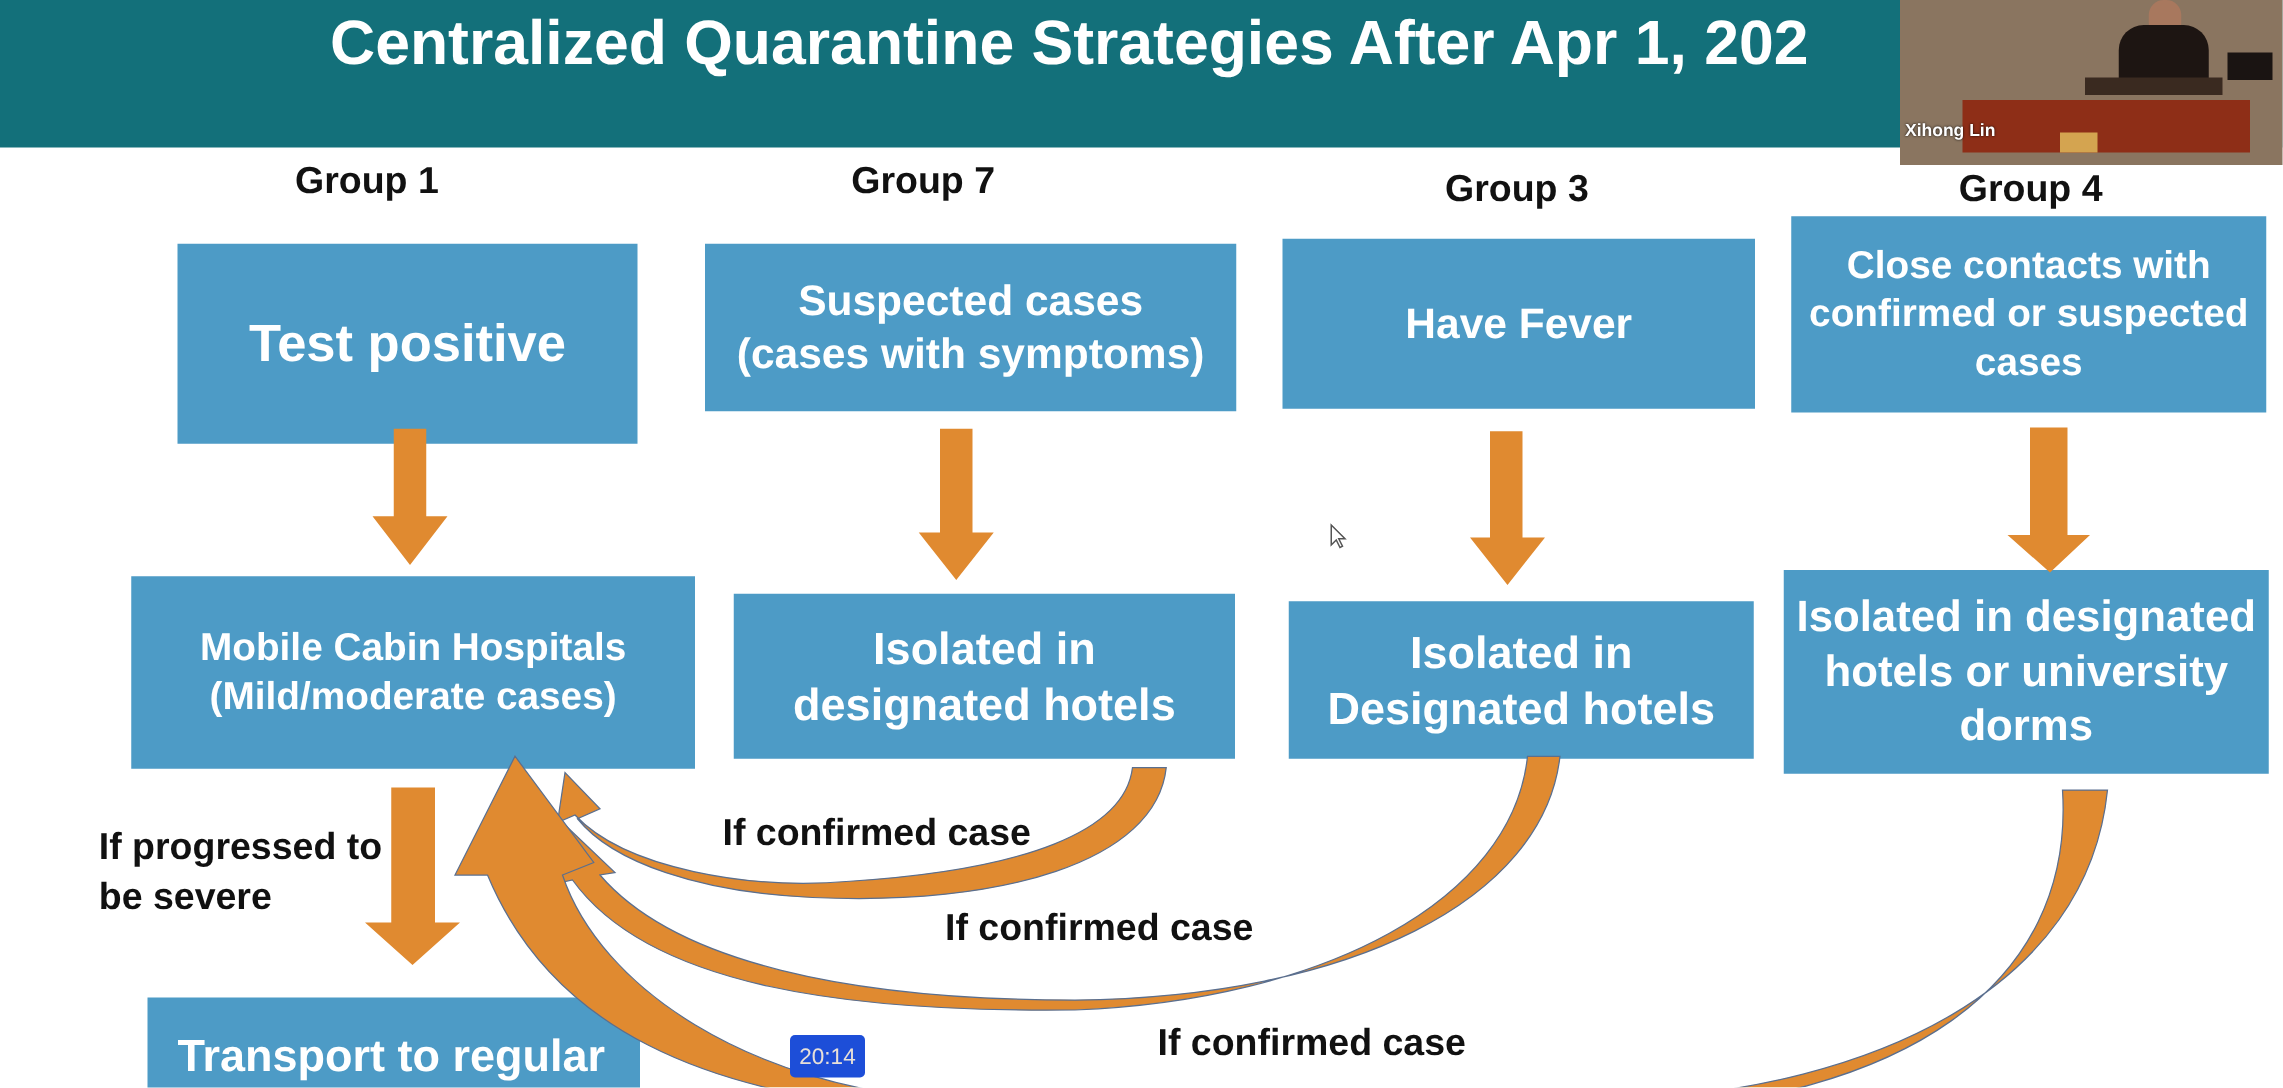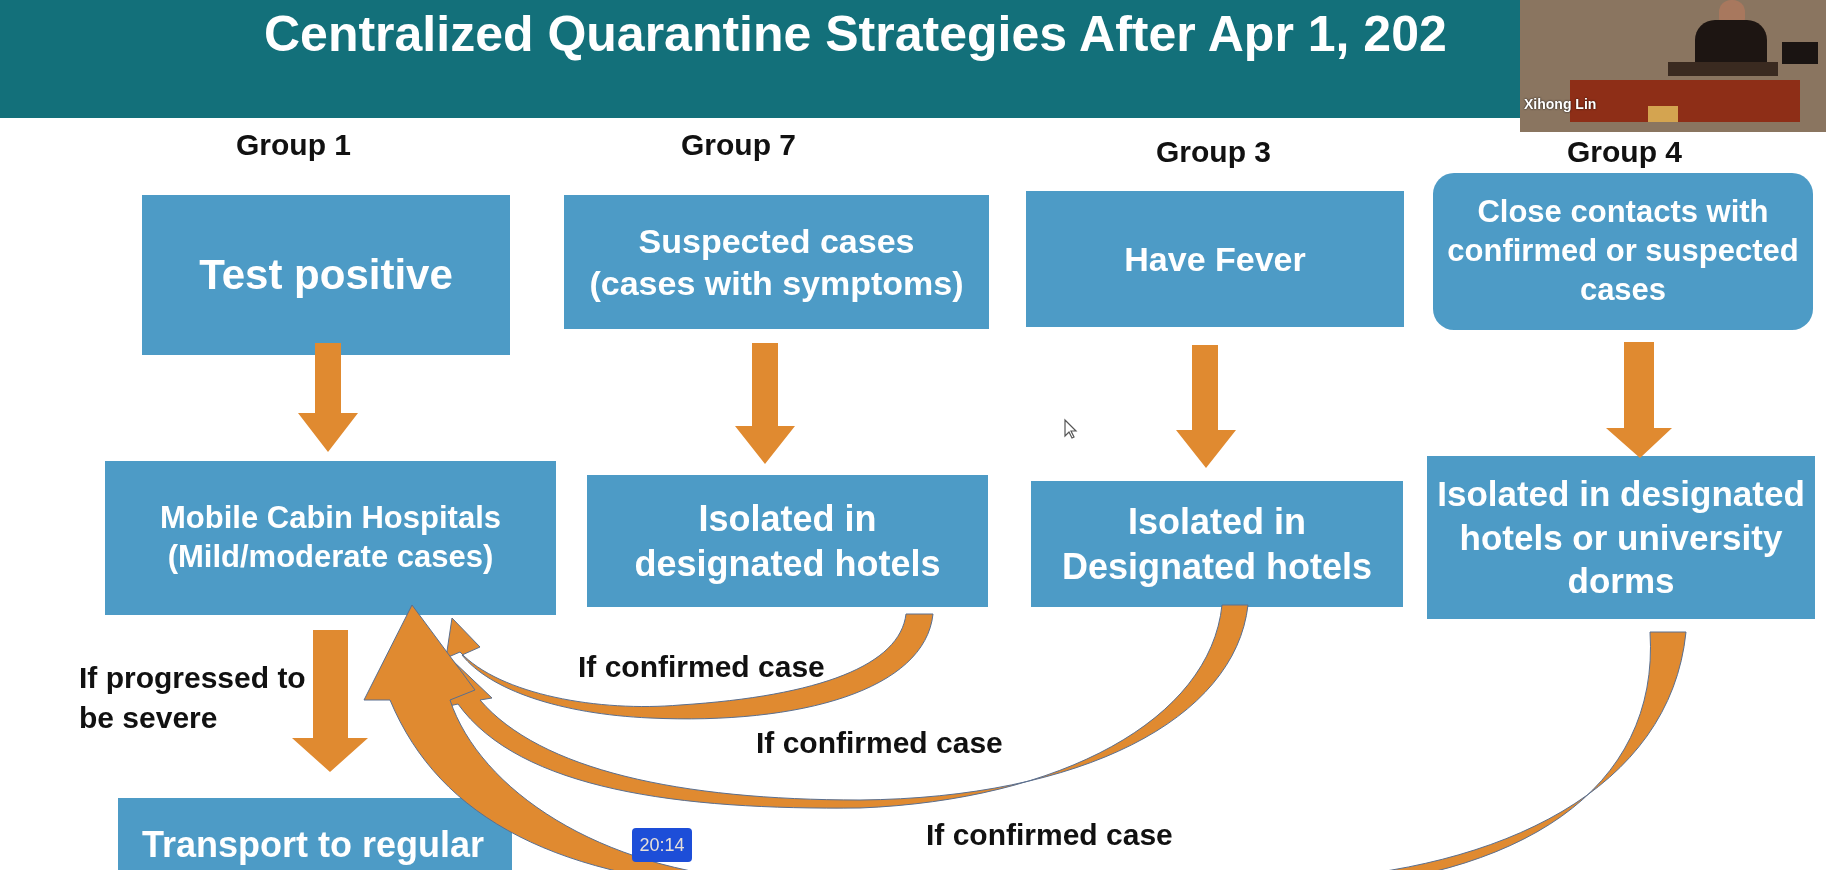--- a/index.html
+++ b/index.html
@@ -75,21 +75,21 @@
 
 <div class="box" style="left:142px; top:195px; width:368px; height:160px; font-size:42px;">
   <span>Test positive</span>
 </div>
 <div class="box" style="left:564px; top:195px; width:425px; height:134px; font-size:34px; padding:0 20px;">
   <span>Suspected cases (cases with symptoms)</span>
 </div>
 <div class="box" style="left:1026px; top:191px; width:378px; height:136px; font-size:34px;">
   <span>Have Fever</span>
 </div>
-<div class="box" style="left:1433px; top:173px; width:380px; height:157px; font-size:31px; padding:0 14px;border-radius:21px;">
+<div class="box" style="left:1433px; top:173px; width:380px; height:157px; font-size:31px; padding:0 14px;">
   <span>Close contacts with confirmed or suspected cases</span>
 </div>
 
 <div class="box" style="left:105px; top:461px; width:451px; height:154px; font-size:31px; padding:0 24px;">
   <span>Mobile Cabin Hospitals (Mild/moderate cases)</span>
 </div>
 <div class="box" style="left:587px; top:475px; width:401px; height:132px; font-size:36px; padding:0 40px;">
   <span>Isolated in designated hotels</span>
 </div>
 <div class="box" style="left:1031px; top:481px; width:372px; height:126px; font-size:36px; padding:0 10px;">

